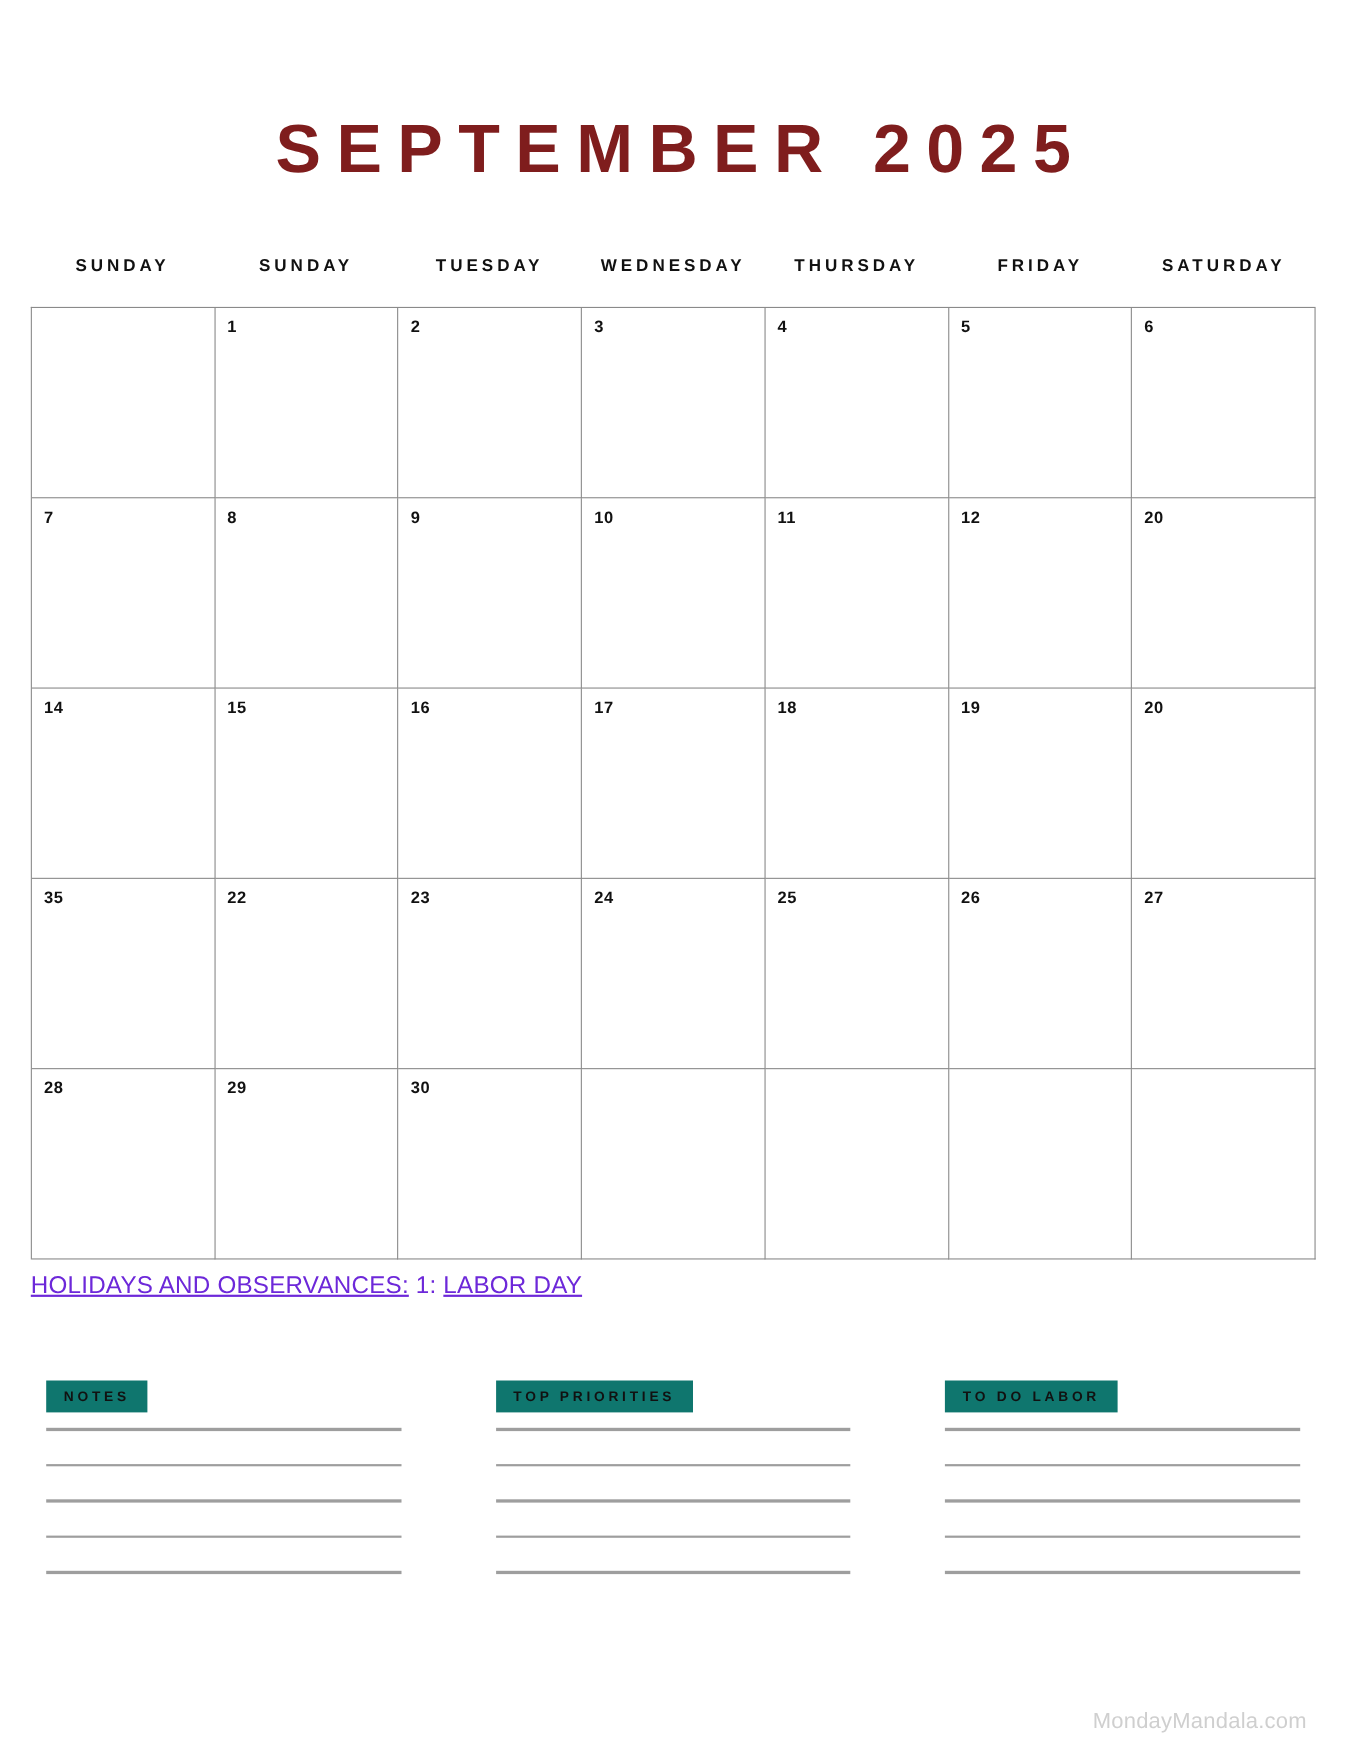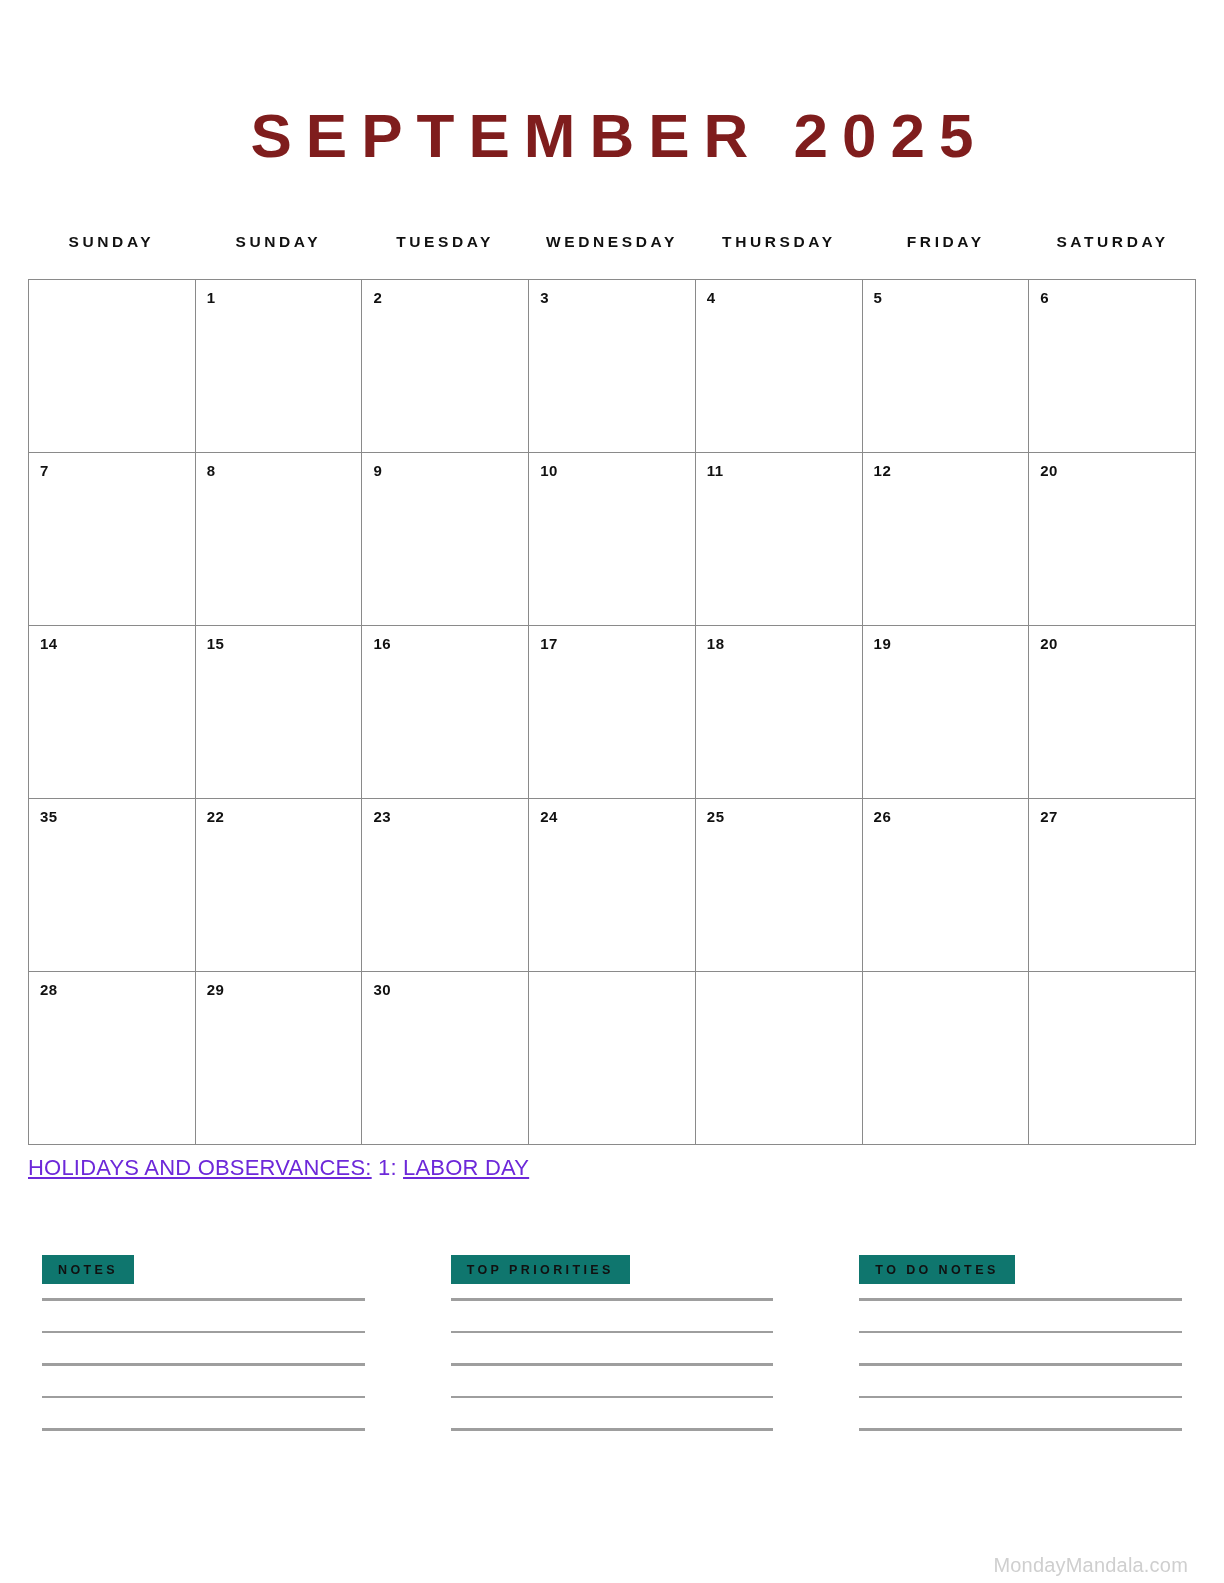--- a/index.html
+++ b/index.html
@@ -279,21 +279,21 @@
       <div class="lines">
         <div class="line"></div>
         <div class="line"></div>
         <div class="line"></div>
         <div class="line"></div>
         <div class="line"></div>
       </div>
     </div>
 
     <div class="sect">
-      <div class="sect-head">TO DO NOTES</div>
+      <div class="sect-head">TO DO LABOR</div>
       <div class="lines">
         <div class="line"></div>
         <div class="line"></div>
         <div class="line"></div>
         <div class="line"></div>
         <div class="line"></div>
       </div>
     </div>
 
   </div>

